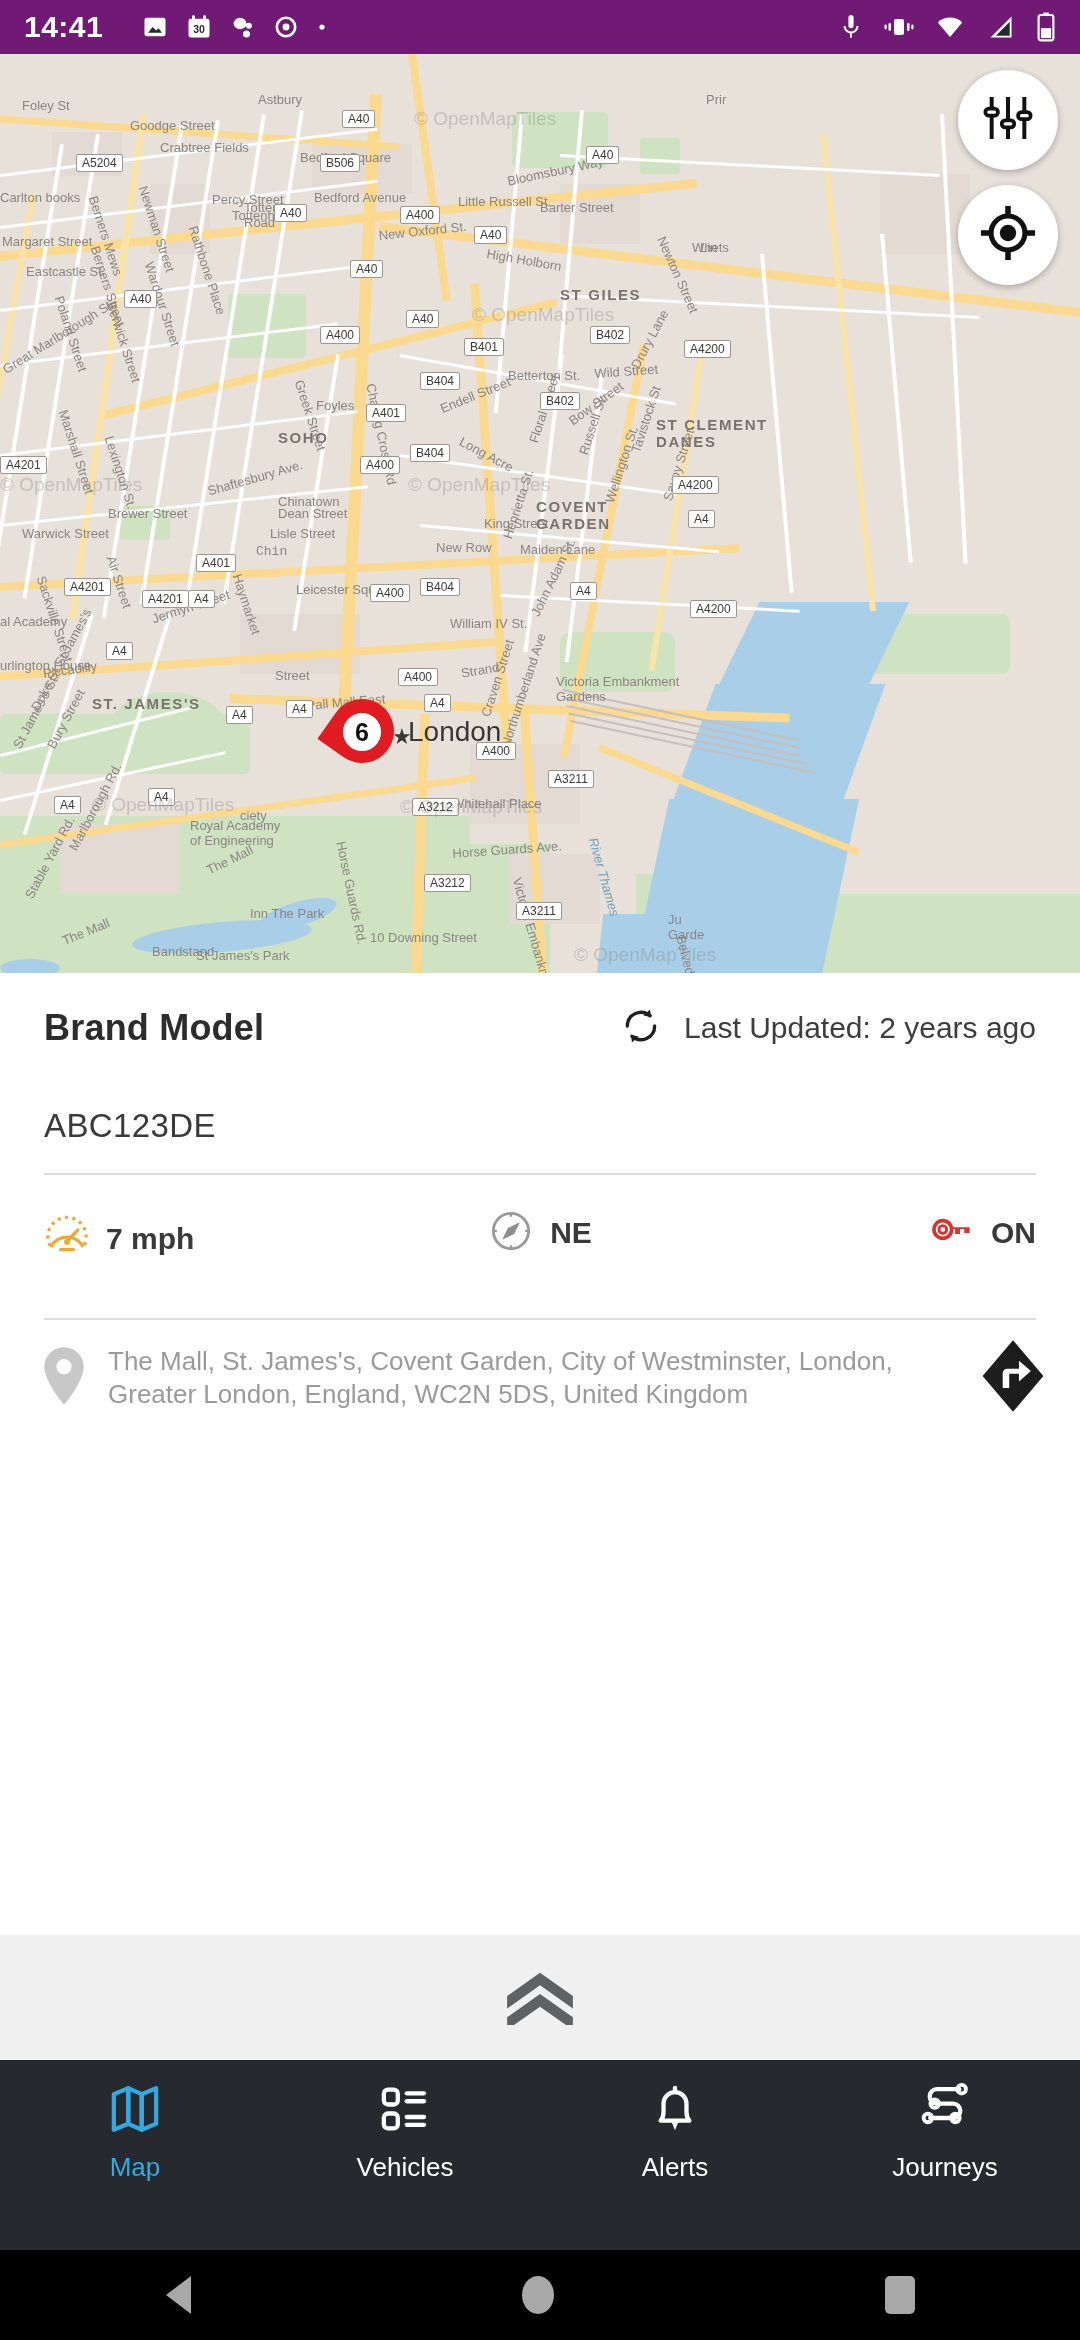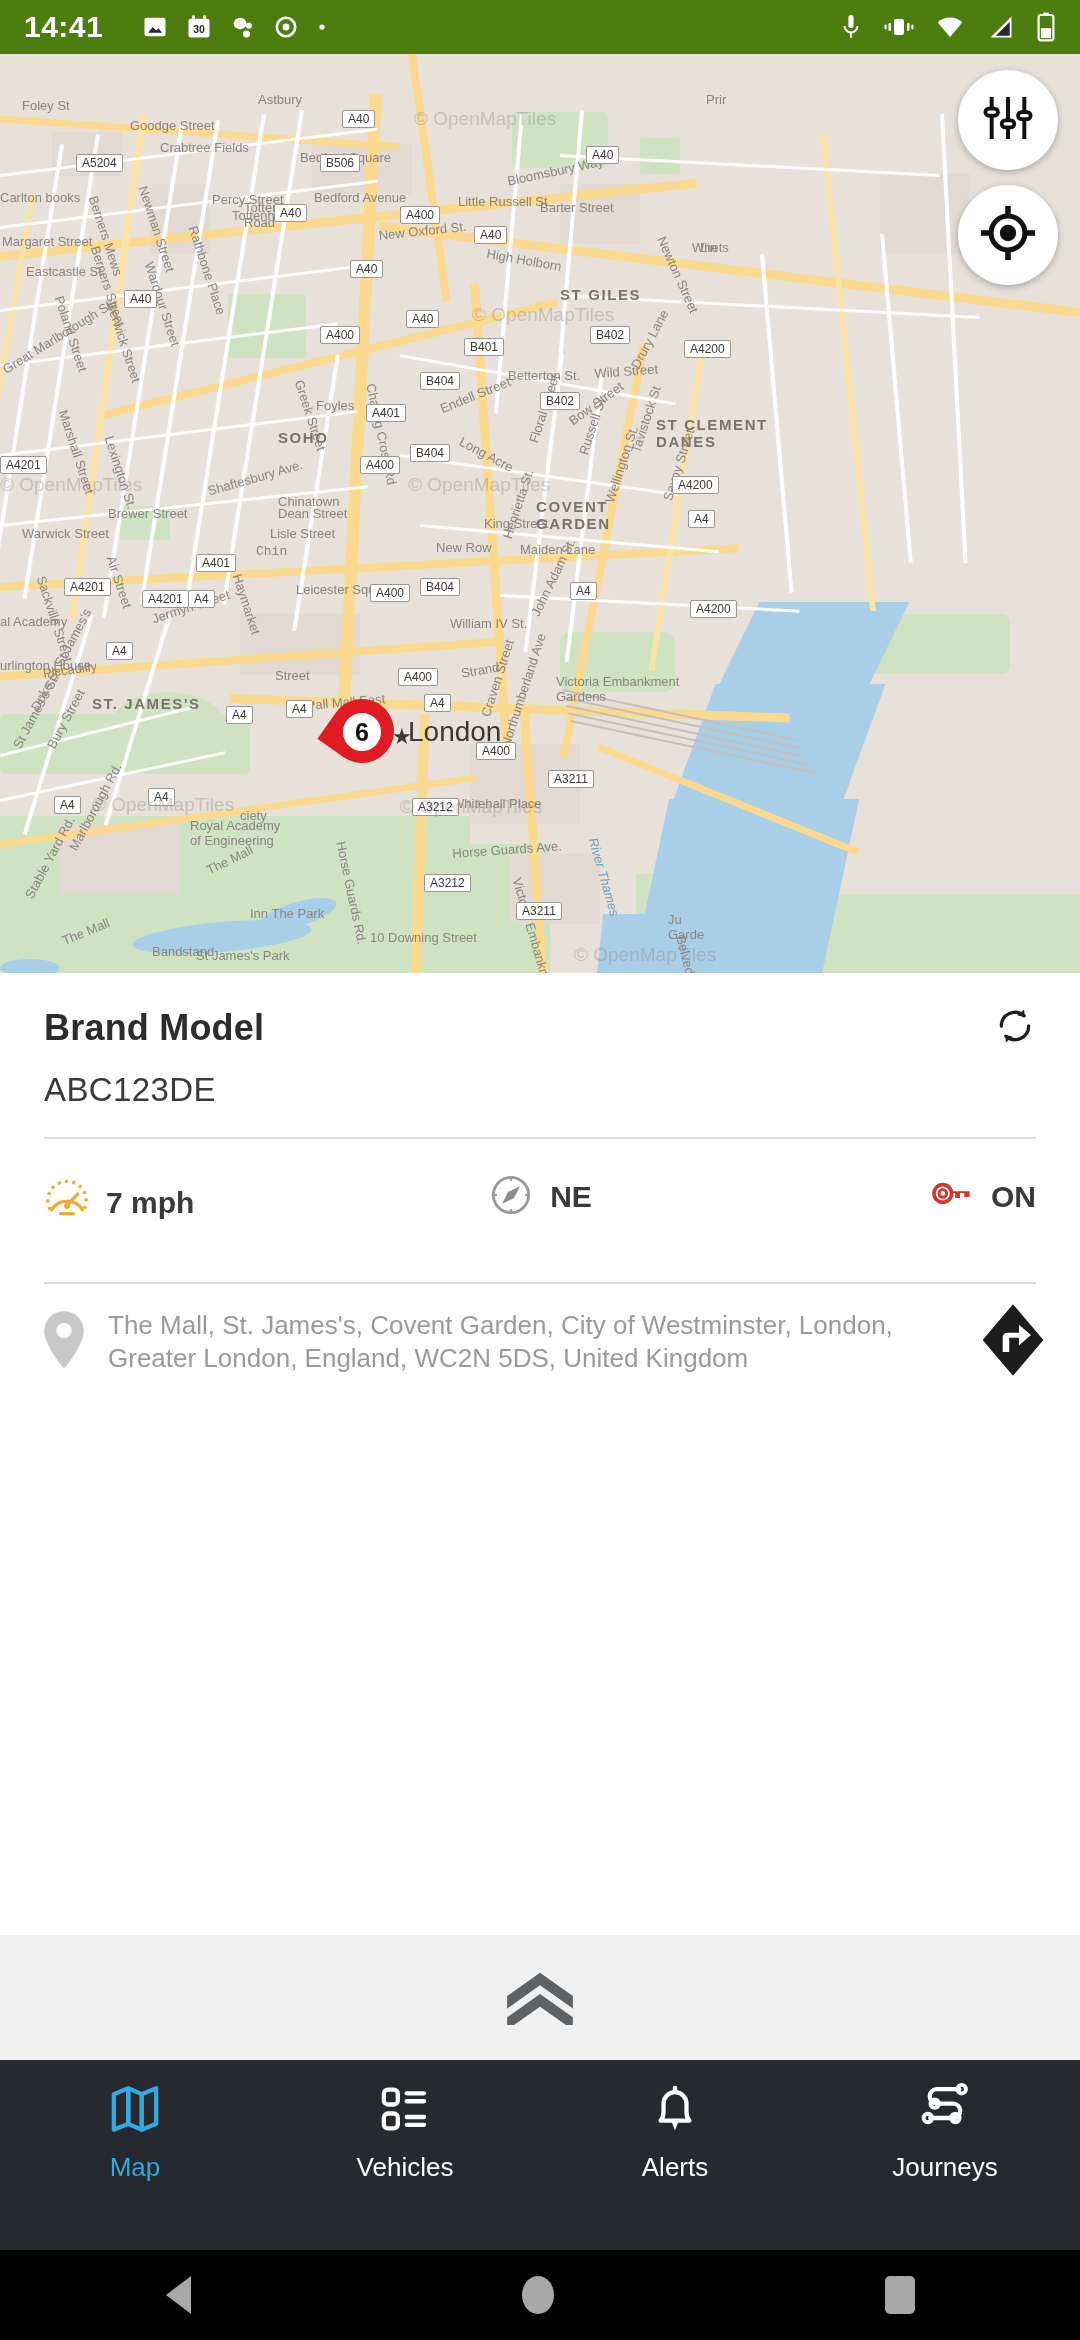--- a/index.html
+++ b/index.html
@@ -4,21 +4,21 @@
 <style>
   * { margin:0; padding:0; box-sizing:border-box; }
   html,body { width:1080px; height:2340px; background:#000; }
   body { font-family:"Liberation Sans", sans-serif; overflow:hidden; }
 
   .phone { position:relative; width:1080px; height:2340px; background:#fff; }
 
   
   .statusbar {
     position:absolute; top:0; left:0; width:1080px; height:54px;
-    background:#4d7c0f; display:flex; align-items:center;
+    background:#701a75; display:flex; align-items:center;
     padding:0 24px; color:#fff;
   }
   .sb-time { font-size:30px; font-weight:600; letter-spacing:.5px; margin-right:22px; }
   .sb-left { display:flex; align-items:center; gap:16px; flex:1; }
   .sb-right { display:flex; align-items:center; gap:20px; }
   .sb-ico { display:inline-flex; align-items:center; justify-content:center; }
 
   
   .map {
     position:absolute; top:54px; left:0; width:1080px; height:919px;
@@ -79,21 +79,21 @@
   .card { position:absolute; top:973px; left:0; width:1080px; background:#fff; }
   .card-pad { padding:0 44px; }
 
   .row-title { display:flex; align-items:center; padding-top:32px; }
   .brand { font-size:36px; font-weight:700; color:#2c2c2c; letter-spacing:.2px; }
   .upd-wrap { display:flex; align-items:center; margin-left:auto; gap:22px; }
   .upd-text { font-size:30px; color:#3d3d3d; }
 
   .row-two { display:flex; align-items:flex-start; margin-top:20px; position:relative; }
   .plate-col { flex:1; }
-  .plate { font-size:33px; color:#3a3a3a; letter-spacing:.4px; }
+  .plate { font-size:33px; color:#3a3a3a; letter-spacing:.4px;margin-top:36px; }
   .vtype { font-size:30px; color:#3a3a3a; margin-top:26px; }
   .follow-btn {
     width:198px; height:100px; border:1.5px solid #b6b6b6; border-radius:8px;
     background:#fafafa; font-size:31px; color:#3a3a3a;
     display:flex; align-items:center; justify-content:center;
     font-family:"Liberation Sans", sans-serif; cursor:pointer;
     box-shadow:0 1px 2px rgba(0,0,0,.10);
     position:absolute; right:0; top:-18px;
   }
 
@@ -502,20 +502,21 @@
         <span class="brand">Brand Model</span>
         <span class="upd-wrap">
           <span>
             <svg width="42" height="42" viewBox="0 0 24 24">
               <path d="M4.2 12a7.8 7.8 0 0 1 13.0-5.8" fill="none" stroke="#1f1f1f" stroke-width="1.9" stroke-linecap="round"></path>
               <path d="M19.8 12a7.8 7.8 0 0 1-13.0 5.8" fill="none" stroke="#1f1f1f" stroke-width="1.9" stroke-linecap="round"></path>
               <path d="M17.2 2.6 L17.6 6.9 L13.4 6.0 Z" fill="#1f1f1f"></path>
               <path d="M6.8 21.4 L6.4 17.1 L10.6 18.0 Z" fill="#1f1f1f"></path>
             </svg>
           </span>
+          <span class="upd-text">Last Updated: 2 years ago</span>
         </span>
       </div>
 
       <div class="row-two">
         <div class="plate-col">
           <div class="plate">ABC123DE</div>
         </div>
       </div>
     </div>
 

